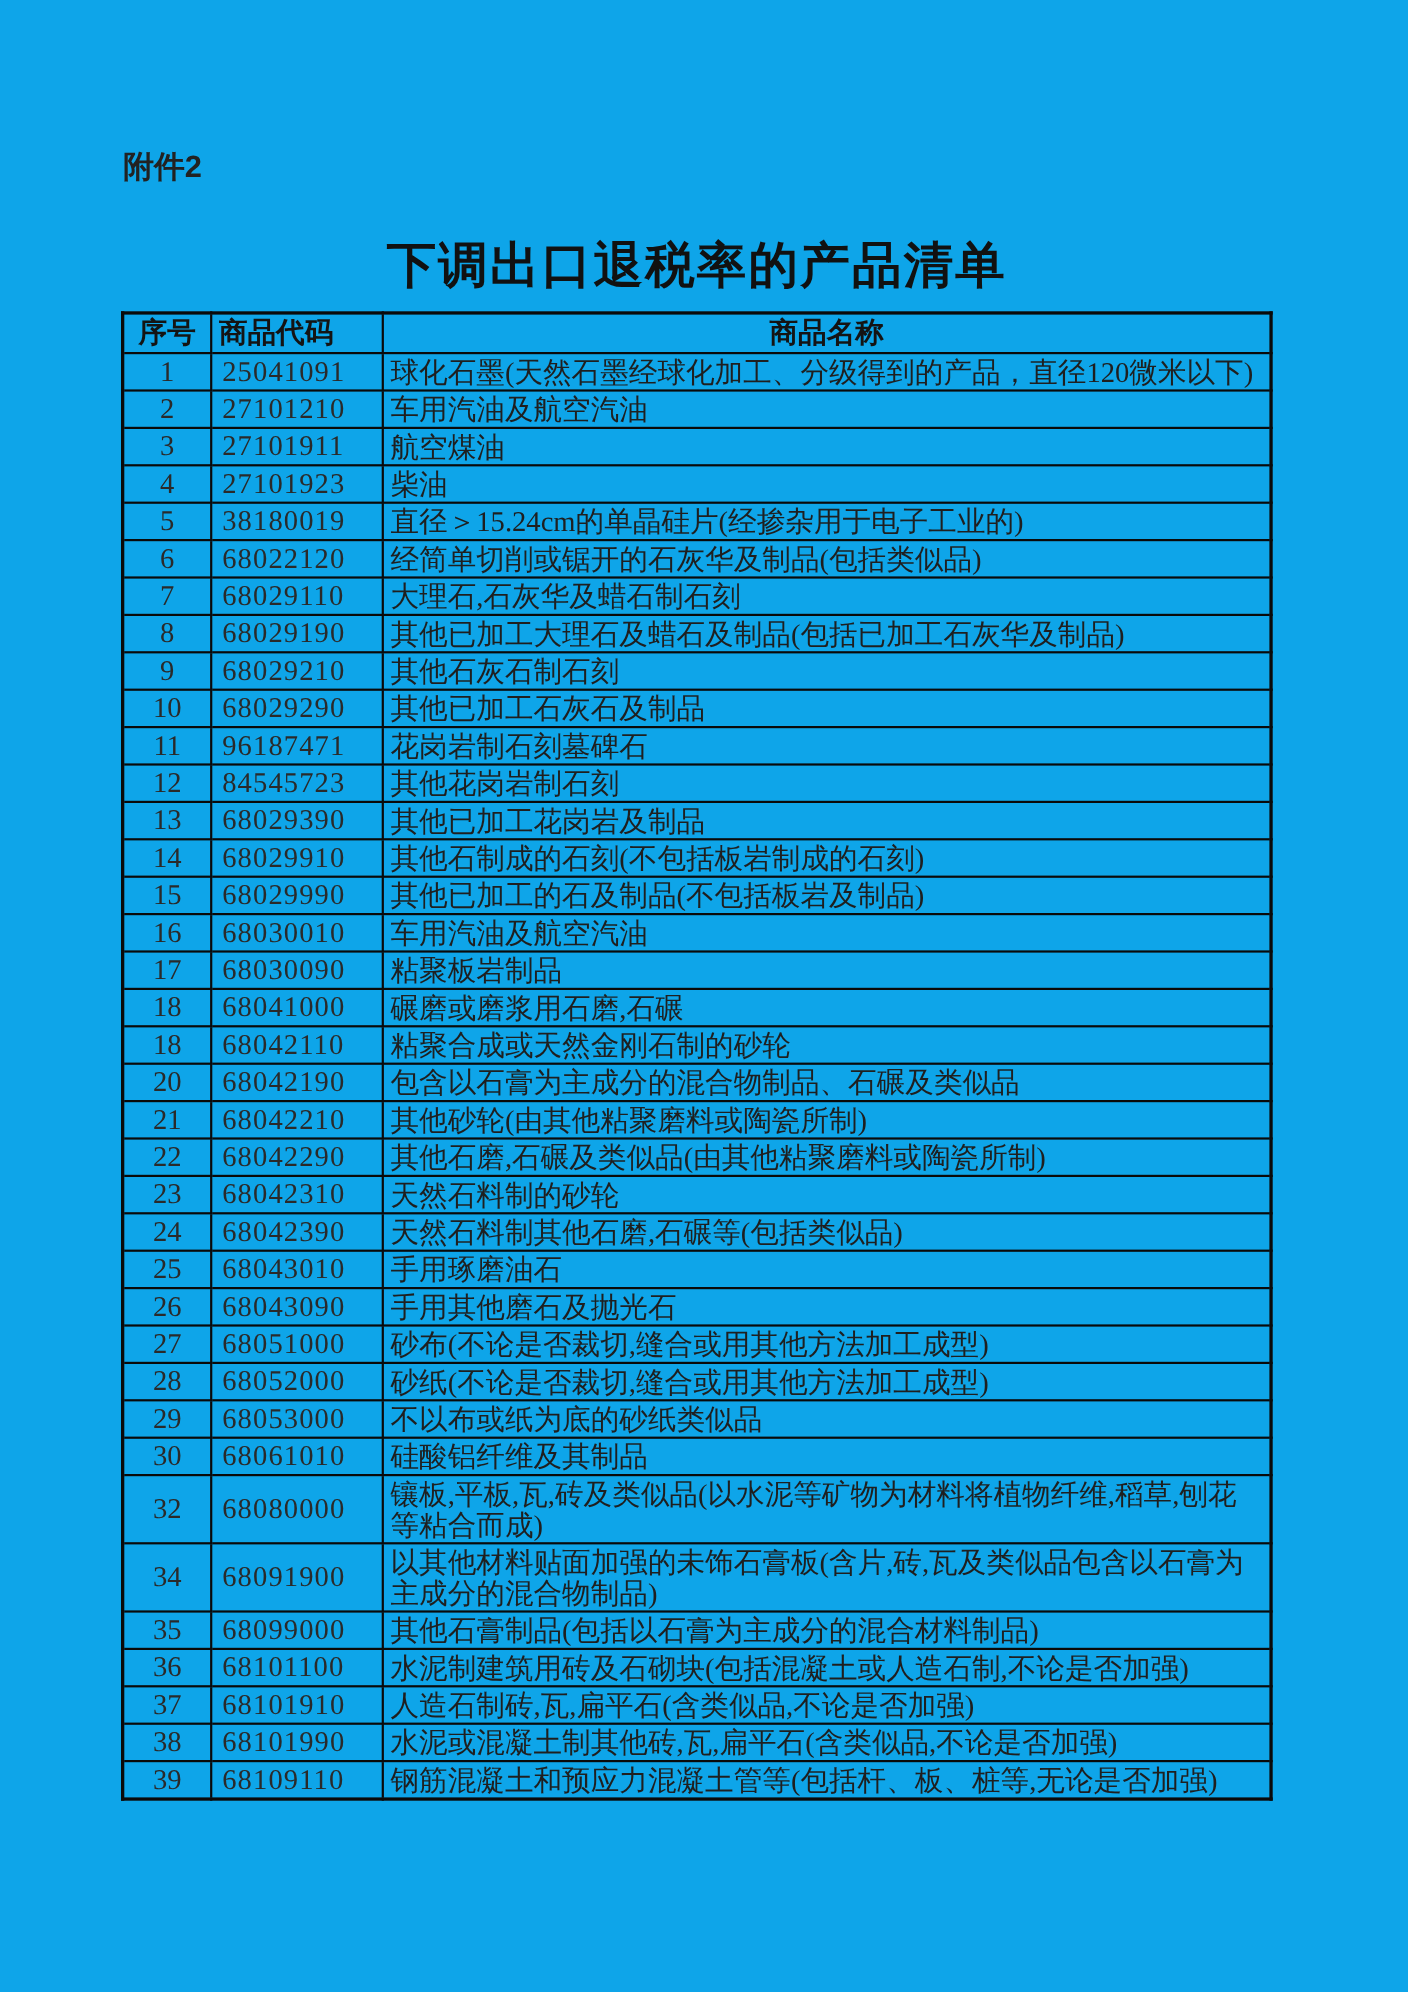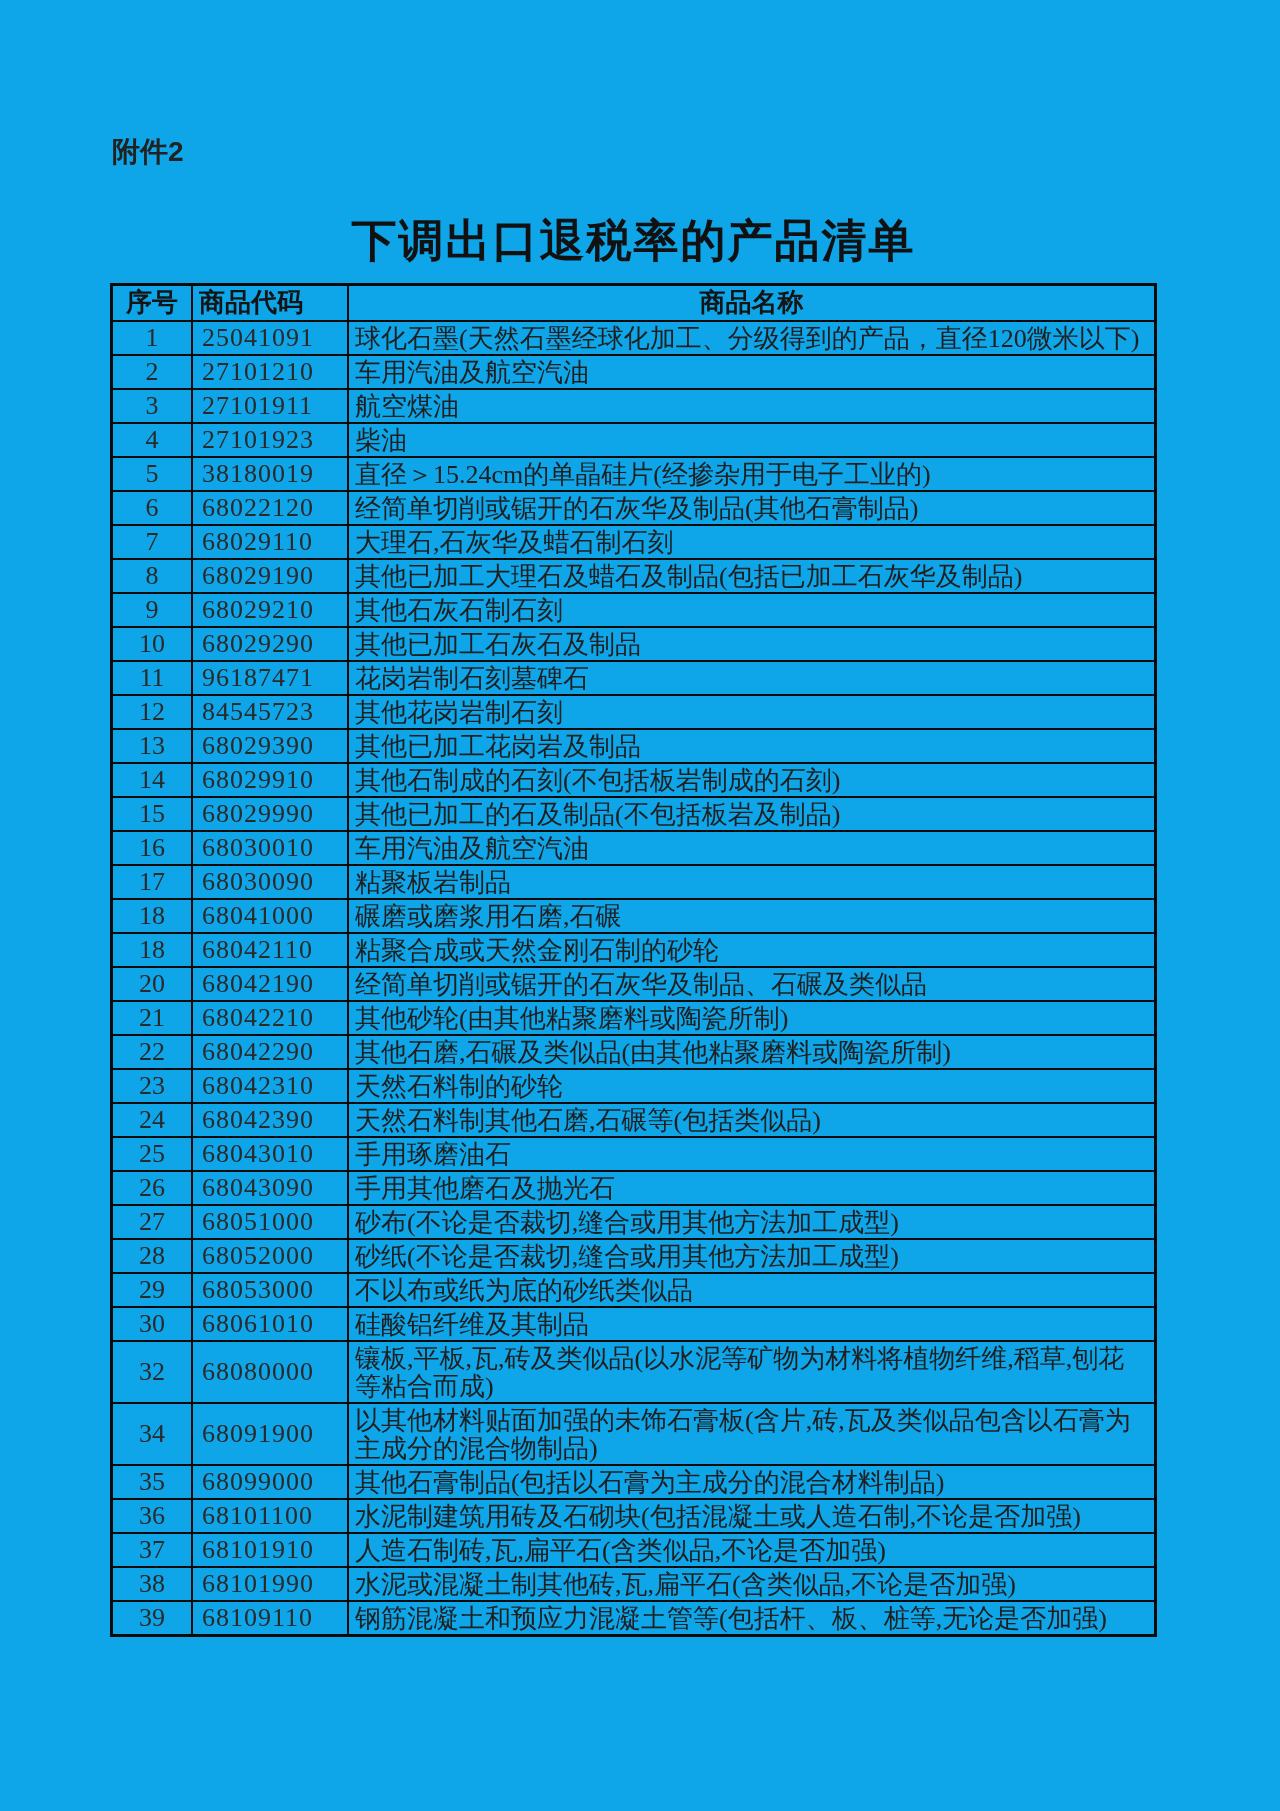--- a/index.html
+++ b/index.html
@@ -122,21 +122,21 @@
             <td class="c-name">柴油</td>
           </tr>
           <tr>
             <td class="c-no">5</td>
             <td class="c-code">38180019</td>
             <td class="c-name">直径＞15.24cm的单晶硅片(经掺杂用于电子工业的)</td>
           </tr>
           <tr>
             <td class="c-no">6</td>
             <td class="c-code">68022120</td>
-            <td class="c-name">经简单切削或锯开的石灰华及制品(其他石膏制品)</td>
+            <td class="c-name">经简单切削或锯开的石灰华及制品(包括类似品)</td>
           </tr>
           <tr>
             <td class="c-no">7</td>
             <td class="c-code">68029110</td>
             <td class="c-name">大理石,石灰华及蜡石制石刻</td>
           </tr>
           <tr>
             <td class="c-no">8</td>
             <td class="c-code">68029190</td>
             <td class="c-name">其他已加工大理石及蜡石及制品(包括已加工石灰华及制品)</td>
@@ -192,21 +192,21 @@
             <td class="c-name">碾磨或磨浆用石磨,石碾</td>
           </tr>
           <tr>
             <td class="c-no">18</td>
             <td class="c-code">68042110</td>
             <td class="c-name">粘聚合成或天然金刚石制的砂轮</td>
           </tr>
           <tr>
             <td class="c-no">20</td>
             <td class="c-code">68042190</td>
-            <td class="c-name">经简单切削或锯开的石灰华及制品、石碾及类似品</td>
+            <td class="c-name">包含以石膏为主成分的混合物制品、石碾及类似品</td>
           </tr>
           <tr>
             <td class="c-no">21</td>
             <td class="c-code">68042210</td>
             <td class="c-name">其他砂轮(由其他粘聚磨料或陶瓷所制)</td>
           </tr>
           <tr>
             <td class="c-no">22</td>
             <td class="c-code">68042290</td>
             <td class="c-name">其他石磨,石碾及类似品(由其他粘聚磨料或陶瓷所制)</td>

